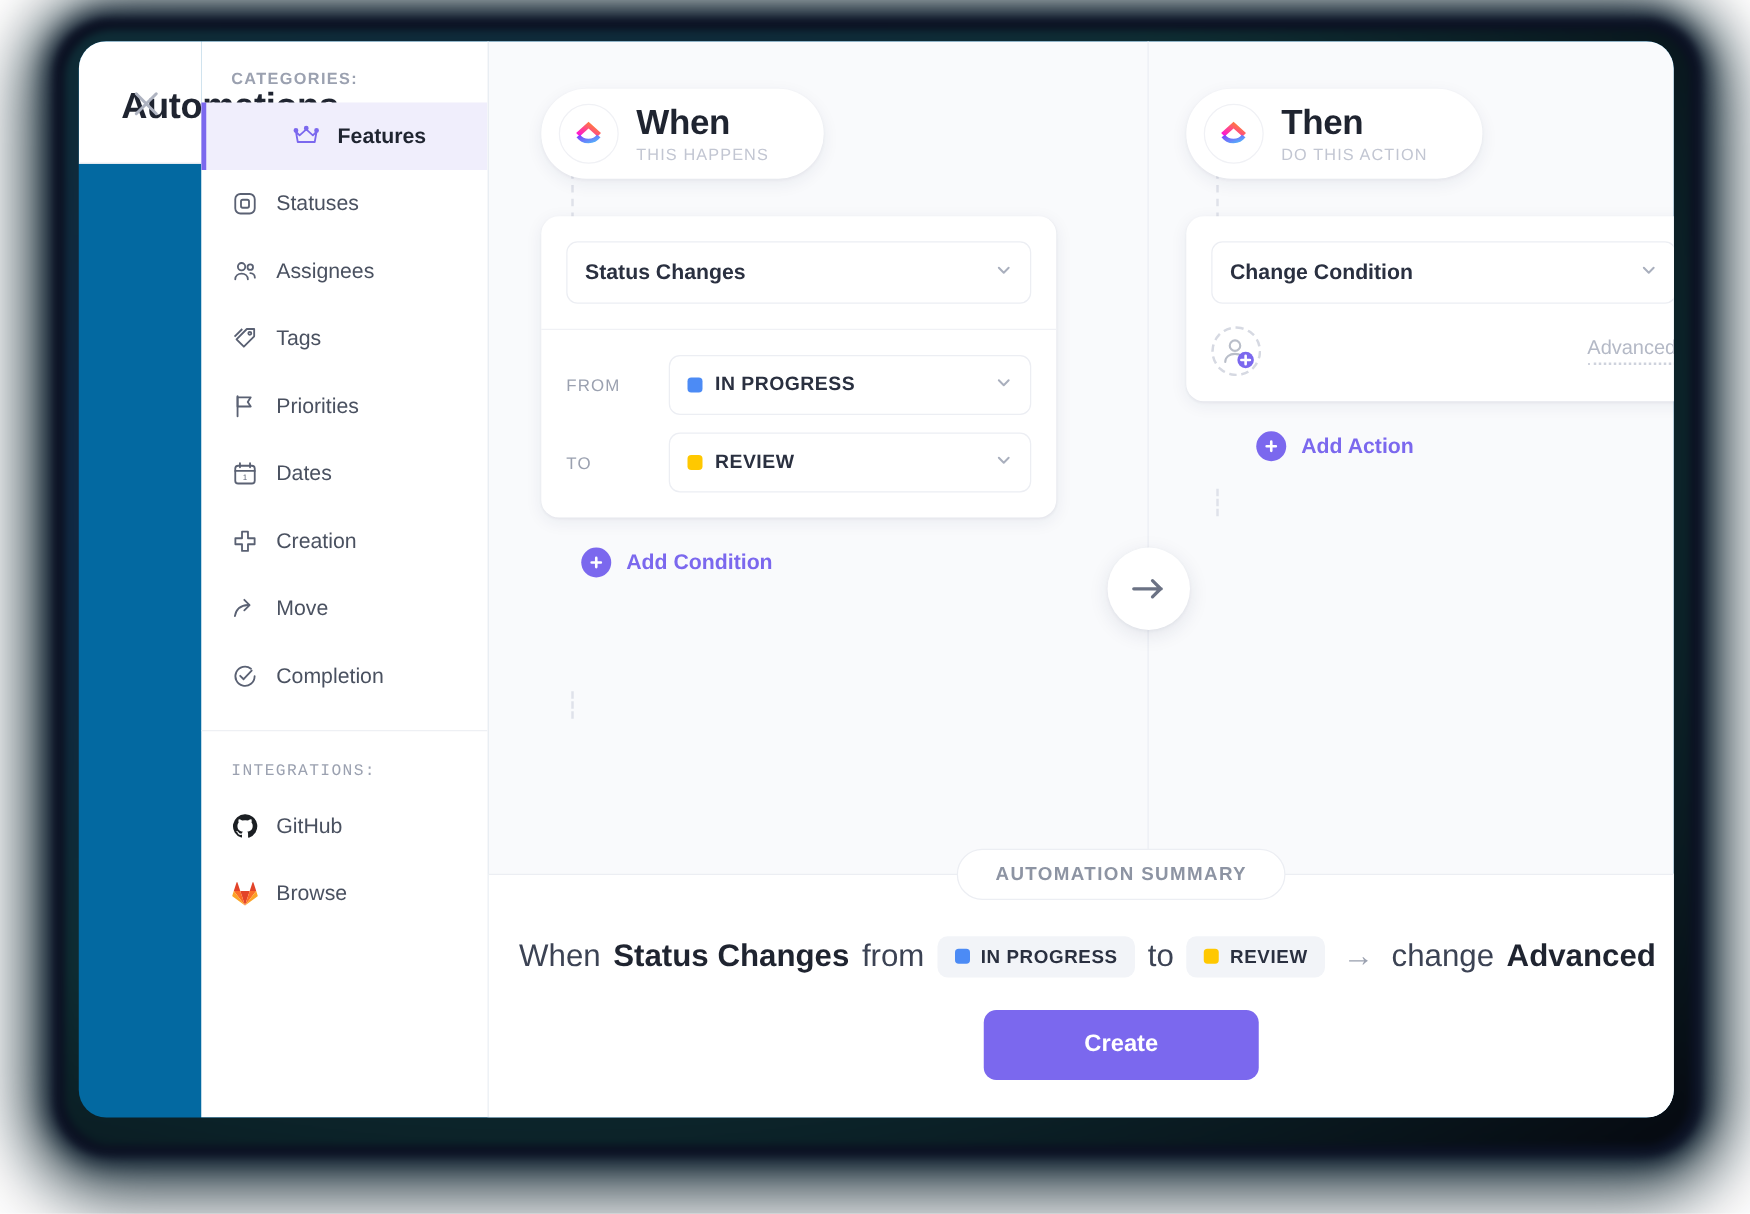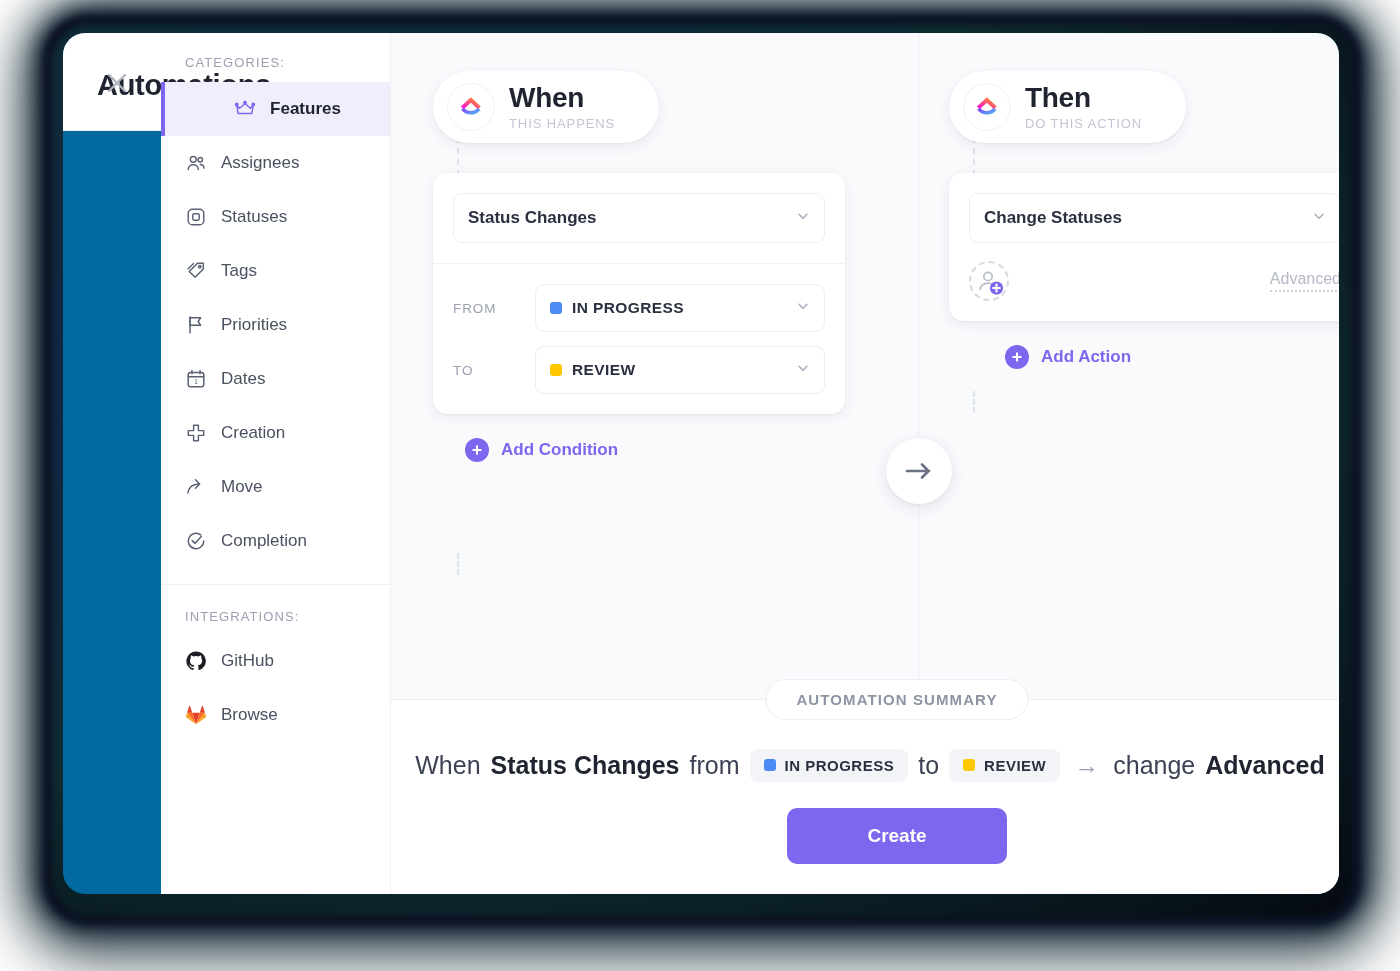--- a/index.html
+++ b/index.html
@@ -110,21 +110,21 @@
     flex: 0 0 230px;
     background: #ffffff;
     border-right: 1px solid #eef0f4;
     padding-top: 22px;
     overflow: hidden;
   }
   .sb-heading {
     font-size: 13px;
     letter-spacing: 1.1px;
     color: #9ba1b0;
-    font-weight: 400;
+    font-weight: 700;
     padding: 0 0 12px 24px;
   }
   .sb-item {
     position: relative;
     display: flex;
     align-items: center;
     gap: 14px;
     height: 54px;
     padding-left: 24px;
     font-size: 17px;
@@ -139,21 +139,21 @@
     justify-content: center;
   }
   .sb-item.active::before {
     content: "";
     position: absolute;
     left: 0; top: 0; bottom: 0;
     width: 4px;
     background: #7b68ee;
   }
   .sb-divider { height:1px; background:#eef0f4; margin: 16px 0 0 0; }
-  .sb-heading2 { font-size: 13px; letter-spacing:1.1px; color:#9ba1b0; font-weight:500; padding: 24px 0 10px 24px;}
+  .sb-heading2 { font-size: 13px; letter-spacing:1.1px; color:#9ba1b0; font-weight:500; padding: 24px 0 10px 24px; font-family: Liberation Mono, monospace;}
 
   
   .main {
     flex: 1;
     background: #f9fafc;
     position: relative;
     display: flex;
     flex-direction: column;
     min-width: 0;
   }
@@ -387,38 +387,38 @@
               <circle cx="3" cy="7" r="1.3" fill="#7b68ee"></circle>
                 <circle cx="12" cy="5" r="1.3" fill="#7b68ee"></circle>
                 <circle cx="21" cy="7" r="1.3" fill="#7b68ee"></circle>
             </svg>
           </span>
           <span>Features</span>
         </div>
 
         <div class="sb-item">
           <span class="ico">
+            <svg width="22" height="22" viewBox="0 0 24 24" fill="none" stroke="#5a6173" stroke-width="1.6">
+              <rect x="3.5" y="3.5" width="17" height="17" rx="4.5"></rect>
+              <rect x="8.5" y="8.5" width="7" height="7" rx="1.5"></rect>
+            </svg>
+          </span>
+          <span>Statuses</span>
+        </div>
+
+        <div class="sb-item">
+          <span class="ico">
             <svg width="22" height="22" viewBox="0 0 24 24" fill="none" stroke="#5a6173" stroke-width="1.6" stroke-linecap="round">
               <circle cx="9" cy="8" r="3.2"></circle>
                 <path d="M3.5 19c0-3 2.5-5 5.5-5s5.5 2 5.5 5"></path>
               <circle cx="16.6" cy="8.4" r="2.4"></circle>
                 <path d="M16.6 13.6c2.3 0 4 1.6 4 4"></path>
             </svg>
           </span>
           <span>Assignees</span>
-        </div>
-
-        <div class="sb-item">
-          <span class="ico">
-            <svg width="22" height="22" viewBox="0 0 24 24" fill="none" stroke="#5a6173" stroke-width="1.6">
-              <rect x="3.5" y="3.5" width="17" height="17" rx="4.5"></rect>
-              <rect x="8.5" y="8.5" width="7" height="7" rx="1.5"></rect>
-            </svg>
-          </span>
-          <span>Statuses</span>
         </div>
 
         <div class="sb-item">
           <span class="ico">
             <svg width="22" height="22" viewBox="0 0 24 24" fill="none" stroke="#5a6173" stroke-width="1.6" stroke-linejoin="round">
               <path d="M13.6 3.5H20v6.4l-9 9-6.4-6.4 9-9z"></path>
                 <circle cx="16.2" cy="7.3" r="1.3"></circle>
               <path d="M9.6 3.5 2.9 10.2"></path>
             </svg>
           </span>
@@ -606,21 +606,21 @@
               <div class="pill-texts">
                 <div class="pill-title">Then</div>
                 <div class="pill-sub">DO THIS ACTION</div>
               </div>
             </div>
 
             <div class="connector" style="left:90px; top:104px; height:50px;"></div>
 
             <div class="card" style="margin-top:30px; padding:20px; width:412px;">
               <div class="select" style="height:50px;">
-                <span>Change Statuses</span>
+                <span>Change Condition</span>
                 <span class="chev">
                   <svg width="14" height="14" viewBox="0 0 16 16" fill="none" stroke="#a9afbd" stroke-width="1.8" stroke-linecap="round" stroke-linejoin="round">
                       <path d="M3.5 6l4.5 4.5L12.5 6"></path>
                     </svg>
                 </span>
               </div>
 
               <div style="display:flex;align-items:center;justify-content:space-between;margin-top:18px;">
                 <span class="assignee-stub">
                   <span class="ring"></span>

